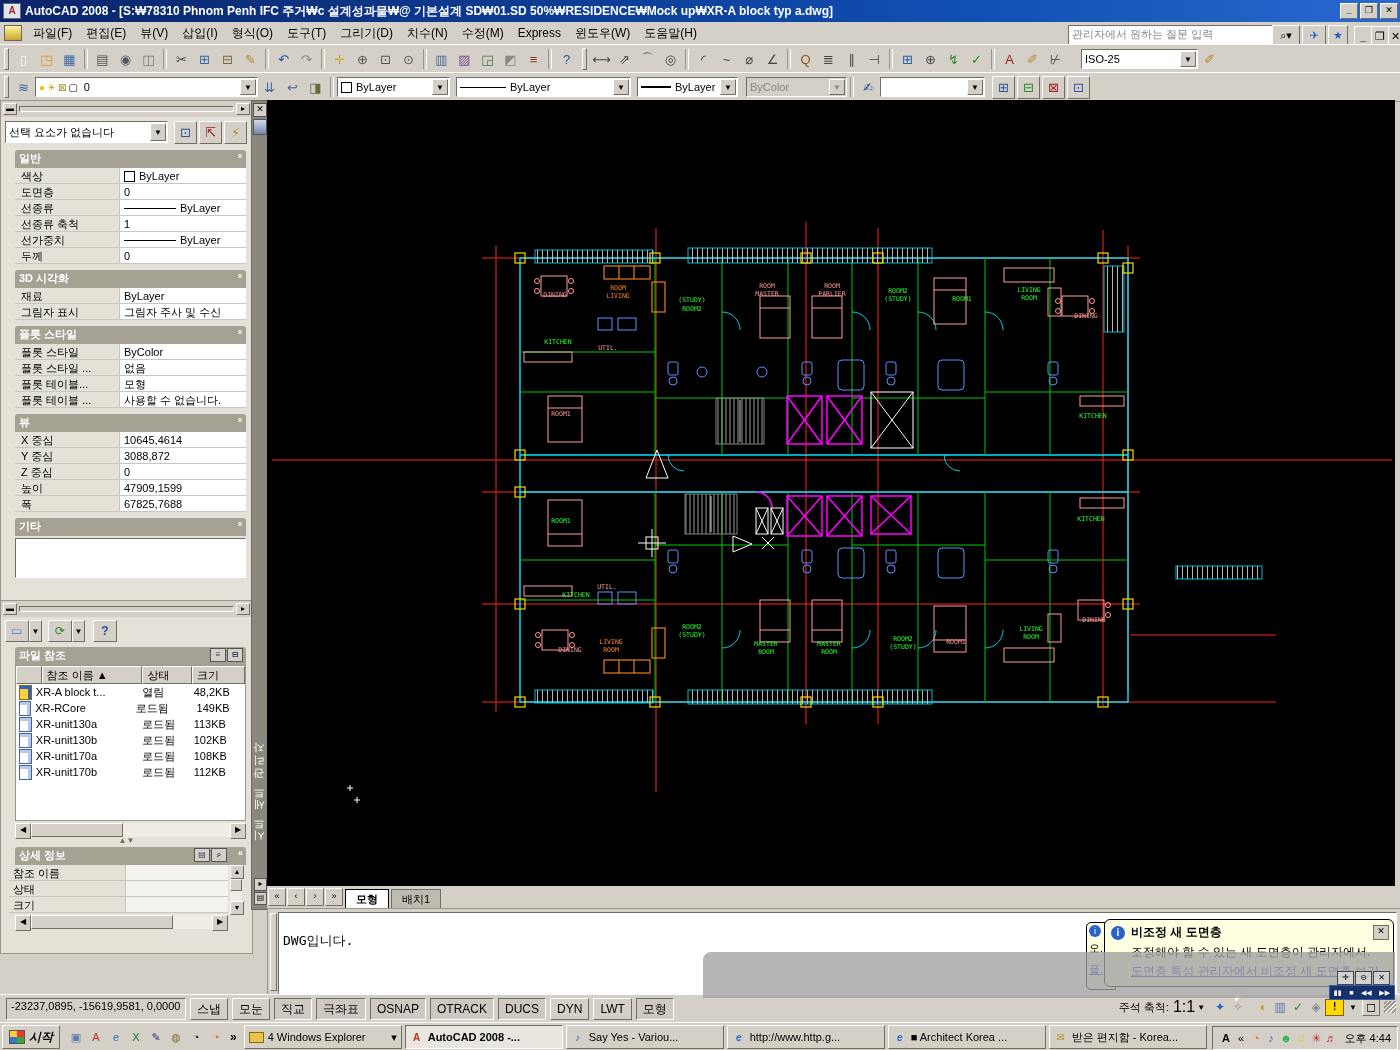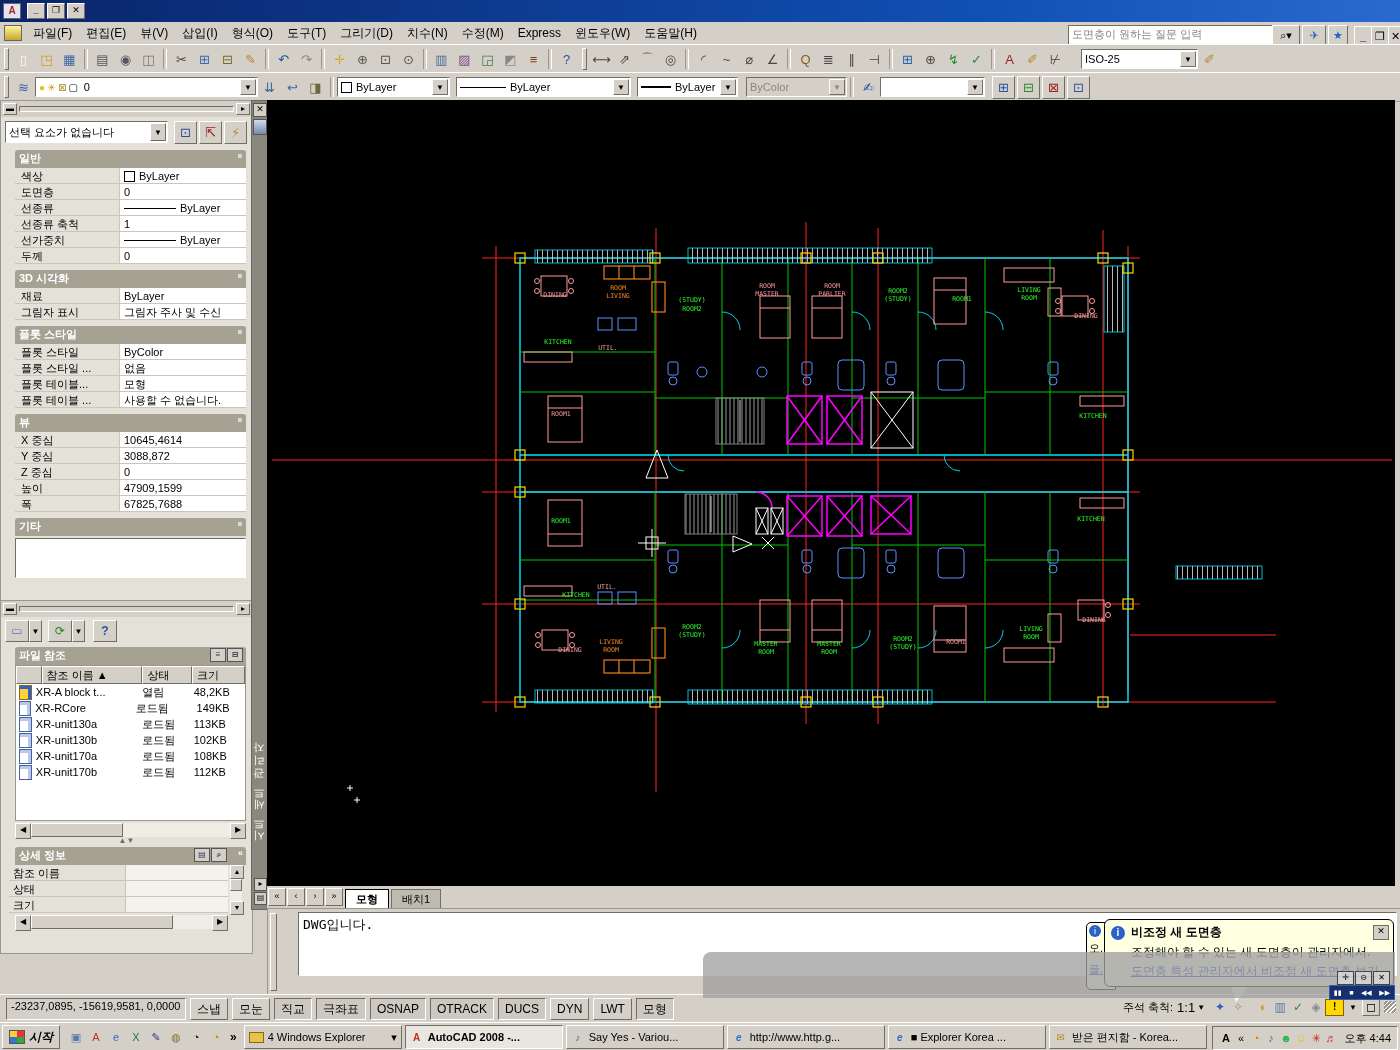--- a/index.html
+++ b/index.html
@@ -92,21 +92,21 @@
   #tabsrow{left:267px;top:886px;width:1133px;height:22px;background:#d4d0c8;display:flex;align-items:flex-end;}
   .navbtn{width:16px;height:16px;margin:0 0 2px 1px;font-size:9px;line-height:14px;text-align:center;}
   .tab{padding:2px 10px;border:1px solid #716f64;border-bottom:none;margin-left:2px;font-size:11px;
     background:#bdbab0;height:14px;}
   .tab.active{background:#fff;font-weight:bold;border-color:#000;}
   
   #cmd{left:267px;top:908px;width:1133px;height:86px;background:#d4d0c8;border:1px solid #9a978c;}
   #cmd .grip{position:absolute;left:2px;top:4px;bottom:4px;width:5px;border:1px solid;border-color:#fff #716f64 #716f64 #fff;}
   #cmdhist{position:absolute;left:10px;top:3px;right:4px;height:56px;background:#fff;
     border:1px solid;border-color:#716f64 #fff #fff #716f64;
-    font-family:"DejaVu Sans Mono","Liberation Mono",monospace;font-size:13px;padding:3px 4px;color:#000;margin-left:20px;}
+    font-family:"DejaVu Sans Mono","Liberation Mono",monospace;font-size:13px;padding:19px 4px;color:#000;}
   #cmdin{position:absolute;left:10px;top:61px;right:4px;height:20px;background:#fff;
     border:1px solid;border-color:#716f64 #fff #fff #716f64;
     font-family:"DejaVu Sans Mono","Liberation Mono",monospace;font-size:13px;padding:2px 4px;color:#000;}
   
   #statusbar{left:0;top:994px;width:1400px;height:28px;background:#d4d0c8;border-top:1px solid #fff;
     display:flex;align-items:center;font-size:12px;}
   #coords{width:170px;height:18px;margin-left:6px;padding:1px 4px;font-size:11px;
     border:1px solid;border-color:#716f64 #fff #fff #716f64;background:#d4d0c8;white-space:nowrap;}
   .toggle{height:18px;padding:1px 6px;margin-left:4px;border:1px solid;
     border-color:#fff #716f64 #716f64 #fff;background:#d4d0c8;display:flex;align-items:center;}
@@ -155,29 +155,30 @@
     font-size:8px;line-height:11px;text-align:center;margin-left:1px;}
   #mediactl{left:1329px;top:985px;width:64px;height:13px;background:#16306e;border:1px solid #3a5aa0;
     z-index:41;color:#fff;font-size:7px;display:flex;align-items:center;justify-content:space-around;}
   .griplines{width:12px;height:12px;background:repeating-linear-gradient(135deg,#fff 0 1px,#9a978c 1px 3px);}
 </style>
 </head>
 <body>
 
 <div id="titlebar" class="abs">
   <div class="appicon">A</div>
+  <div style="flex:1;overflow:hidden;white-space:nowrap;">AutoCAD 2008 - [S:₩78310 Phnom Penh IFC 주거₩c 설계성과물₩@ 기본설계 SD₩01.SD 50%₩RESIDENCE₩Mock up₩XR-A block typ a.dwg]</div>
   <div class="winbtn">_</div>
   <div class="winbtn">❐</div>
   <div class="winbtn" style="margin-right:2px;">✕</div>
 </div>
 
 <div id="menubar" class="abs">
   <div class="appicon" style="width:16px;height:14px;margin:0 4px;background:linear-gradient(#fdf6a0,#caa52a);border:1px solid #666;"></div>
   <span id="menu-items"><span class="menu-item">파일(F)</span><span class="menu-item">편집(E)</span><span class="menu-item">뷰(V)</span><span class="menu-item">삽입(I)</span><span class="menu-item">형식(O)</span><span class="menu-item">도구(T)</span><span class="menu-item">그리기(D)</span><span class="menu-item">치수(N)</span><span class="menu-item">수정(M)</span><span class="menu-item">Express</span><span class="menu-item">윈도우(W)</span><span class="menu-item">도움말(H)</span></span>
-  <div id="helpbox">도면층이 원하는 질문 입력</div>
+  <div id="helpbox">관리자에서 원하는 질문 입력</div>
   <div class="mbtn raised" style="left:1272px;width:26px;">⌕▾</div>
   <div class="mbtn raised" style="left:1302px;width:22px;color:#2a62c8;">✈</div>
   <div class="mbtn raised" style="left:1328px;width:18px;color:#2a62c8;">★</div>
   <div class="mbtn winbtn" style="left:1352px;top:4px;">_</div>
   <div class="mbtn winbtn" style="left:1369px;top:4px;">❐</div>
   <div class="mbtn winbtn" style="left:1386px;top:4px;width:13px;">✕</div>
 </div>
 
 <div id="tbrow1" class="tbrow abs">
   <div class="handle"></div>
@@ -838,21 +839,21 @@
       <div class="toggle pressed">극좌표</div>
       <div class="toggle pressed">OSNAP</div>
       <div class="toggle pressed">OTRACK</div>
       <div class="toggle pressed">DUCS</div>
       <div class="toggle">DYN</div>
       <div class="toggle">LWT</div>
       <div class="toggle pressed">모형</div>
     </span>
   <div id="statusright">
     <span style="font-size:11px;">주석 축척:</span>
-    <span style="font-size:13px;margin:0 2px 0 4px;">1:1</span>
+    <span style="font-size:16px;margin:0 2px 0 4px;">1:1</span>
     <span style="font-size:8px;margin-right:6px;">▼</span>
     <span class="sic" style="color:#2a62c8;">✦</span>
     <span class="sic" style="color:#999;">✧</span>
     <span style="width:6px;"></span>
     <span class="sic" style="color:#c89a20;">◖</span>
     <span class="sic" style="color:#5a7ab0;">▥</span>
     <span class="sic" style="color:#2a8a2a;">✓</span>
     <span class="sic" style="color:#888;">◈</span>
     <span class="warnchip">!</span>
     <span style="font-size:8px;margin:0 5px;">▼</span>
@@ -890,21 +891,21 @@
       <div class="winbtn2 raised">
         <span class="wic" style="color: rgb(58, 110, 165);">♪</span>
         <span>Say Yes - Variou...</span>
       </div>
       <div class="winbtn2 raised">
         <span class="wic" style="color: rgb(42, 111, 208); font-style: italic;">e</span>
         <span>http://www.http.g...</span>
       </div>
       <div class="winbtn2 raised">
         <span class="wic" style="color: rgb(42, 111, 208); font-style: italic;">e</span>
-        <span>■ Explorer Korea ...</span>
+        <span>■ Architect Korea ...</span>
       </div>
       <div class="winbtn2 raised">
         <span class="wic" style="color: rgb(181, 138, 32);">✉</span>
         <span>받은 편지함 - Korea...</span>
       </div>
     </span>
   <div id="tray">
     <span class="tic" style="font-weight:bold;">A</span>
     <span class="tic">«</span>
     <span id="trayicons" style="display:flex;align-items:center;">

